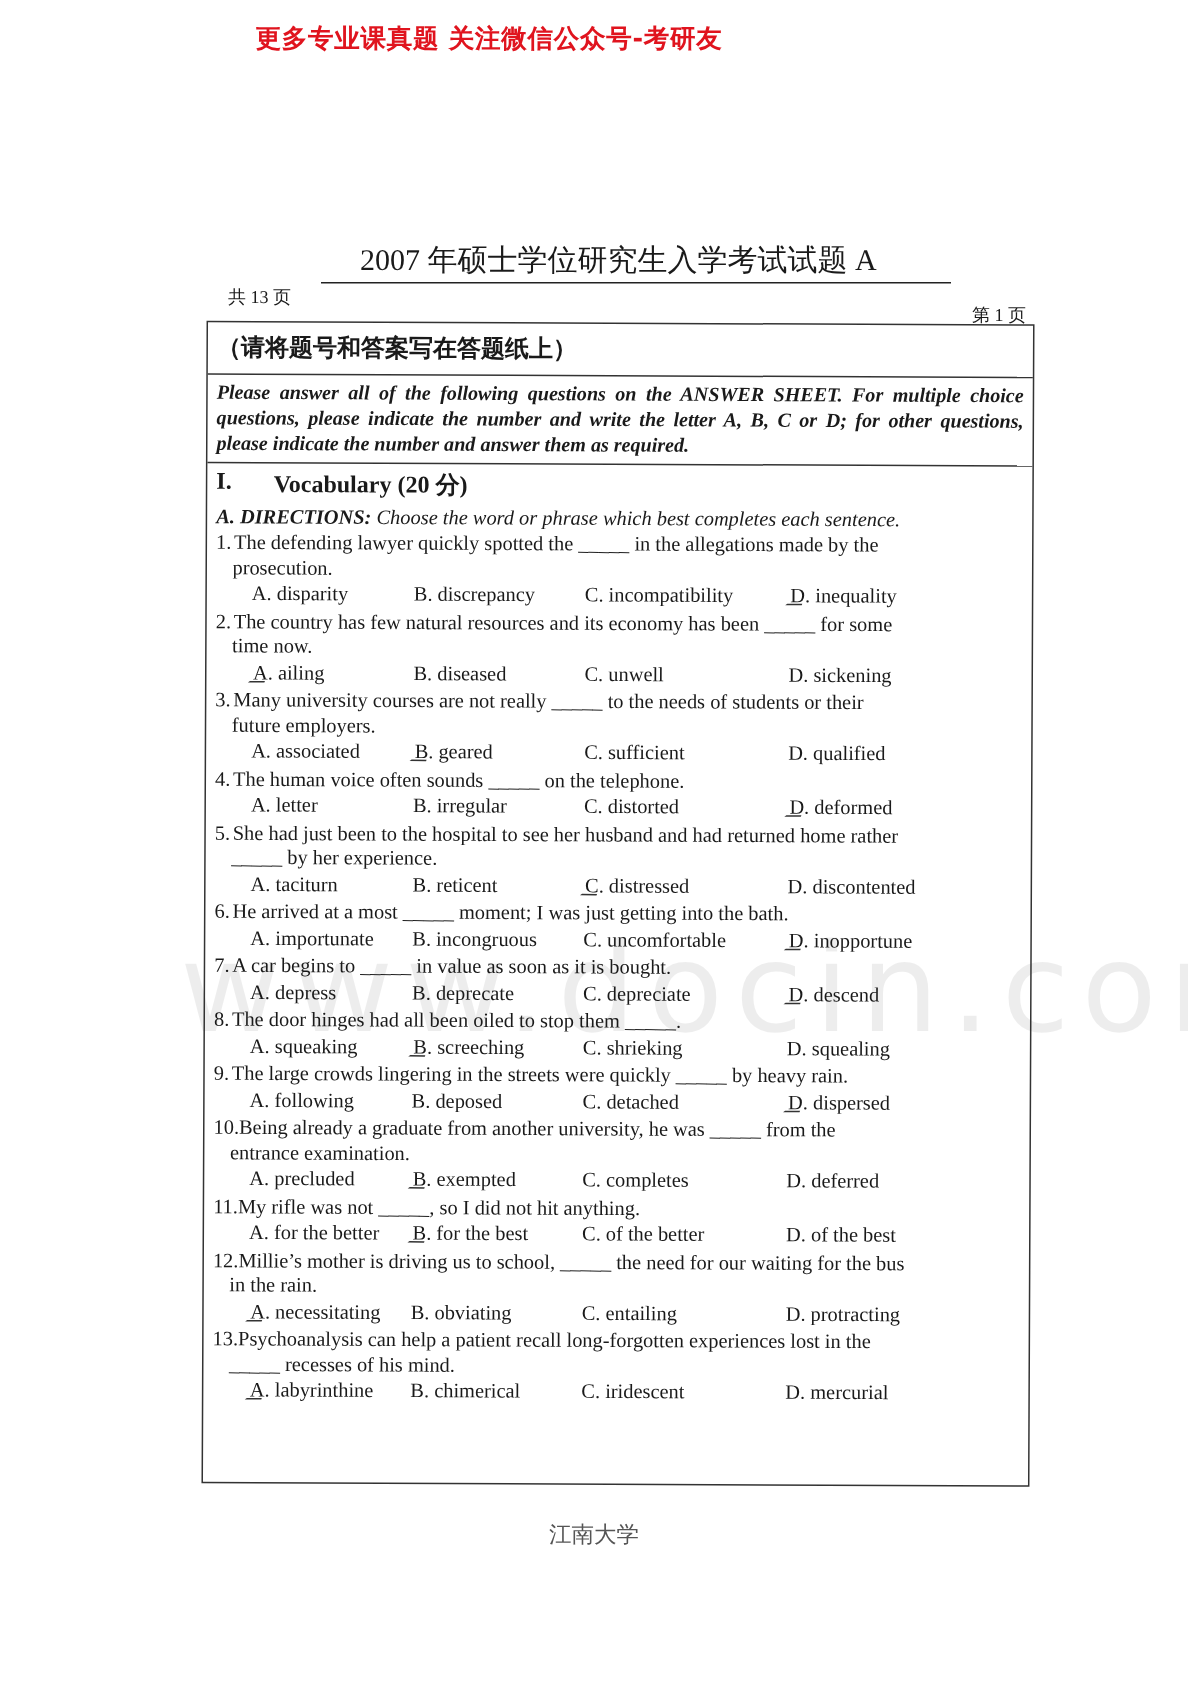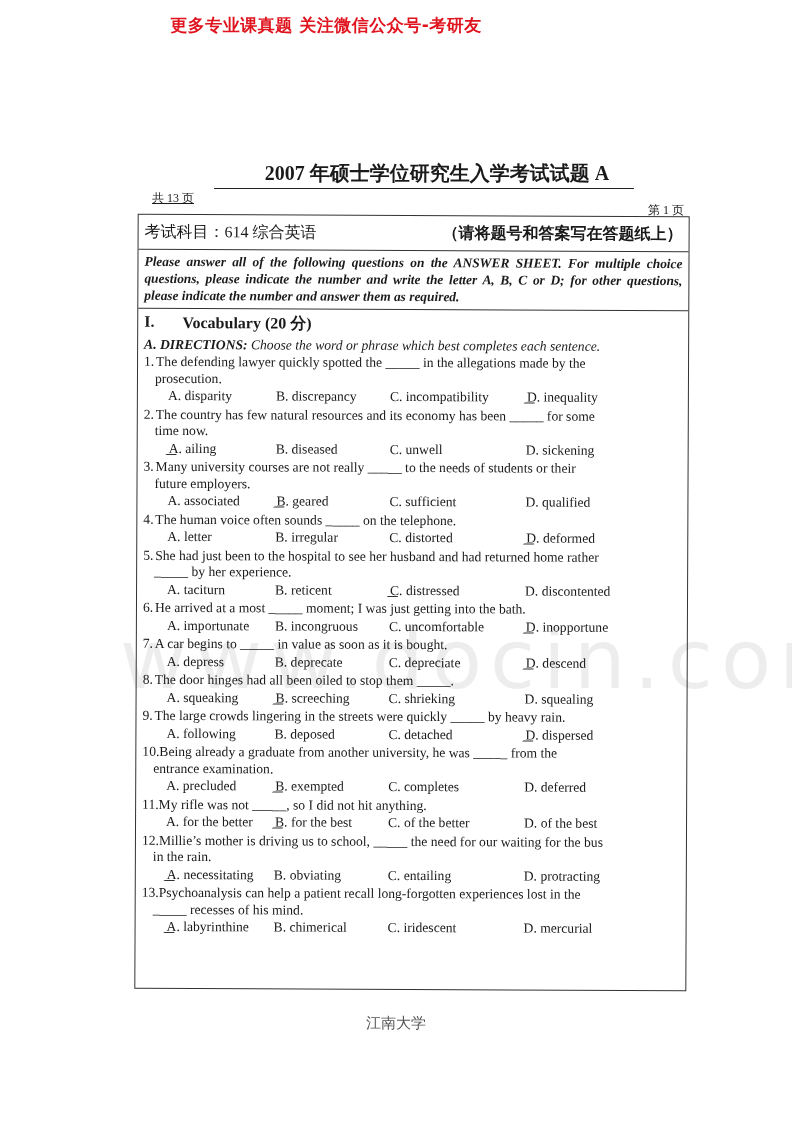--- a/index.html
+++ b/index.html
@@ -7,24 +7,24 @@
       width: 792px; height: 1122px; background: #ffffff; position: relative; overflow: hidden;
       font-family: "Liberation Serif", "DejaVu Serif", serif; color: #1a1a1a;
     }
     .banner {
       position: absolute; top: 14px; left: 0; width: 652px; text-align: center;
       font-family: "DejaVu Sans", sans-serif; font-weight: bold; font-size: 17px; color: #e0141e;
       letter-spacing: 0.5px;
     }
     .exam-title {
       position: absolute; top: 160px; left: 214px; width: 420px;
-      font-size: 20px; font-weight: bold; border-bottom: 1.5px solid #222; padding-bottom: 1px;
-      text-align: center; padding-left: 26px; box-sizing: border-box;
-    }
-    .total-pages { position: absolute; top: 190px; left: 152px; font-size: 12px; text-decoration: underline; }
+      font-size: 20px; font-weight: normal; border-bottom: 1.5px solid #222; padding-bottom: 1px;
+      text-align: left; padding-left: 26px; box-sizing: border-box;
+    }
+    .total-pages { position: absolute; top: 190px; left: 152px; font-size: 12px; }
     .page-no { position: absolute; top: 202px; left: 648px; font-size: 12px; }
     .box {
       position: absolute; top: 215px; left: 136px; width: 552px; height: 775px;
       border: 1.3px solid #333; box-sizing: border-box; transform: rotate(0.25deg);
     }
     .subject-row {
       height: 34px; border-bottom: 1.3px solid #333; display: flex; align-items: center;
       padding: 0 6px; font-size: 16px; justify-content: space-between;
     }
     .subject-row .note { font-weight: bold; font-size: 16px; }
@@ -67,21 +67,20 @@
 <div class="banner">更多专业课真题 关注微信公众号-考研友</div>
 
 <div class="exam-title">2007 年硕士学位研究生入学考试试题 A</div>
 <div class="total-pages">共 13 页</div>
 <div class="page-no">第 1 页</div>
 
 <div class="watermark">www.docin.com</div>
 
 <div class="box">
   <div class="subject-row">
-    <span>考试科目：614 综合英语</span>
     <span class="note">（请将题号和答案写在答题纸上）</span>
   </div>
   <div class="instr">Please answer all of the following questions on the ANSWER SHEET. For multiple choice questions, please indicate the number and write the letter A, B, C or D; for other questions, please indicate the number and answer them as required.</div>
 
   <div class="section">
     <div class="sec-head">
       <span>I.</span>
       <span>Vocabulary (20 分)</span>
     </div>
     <div class="directions">

